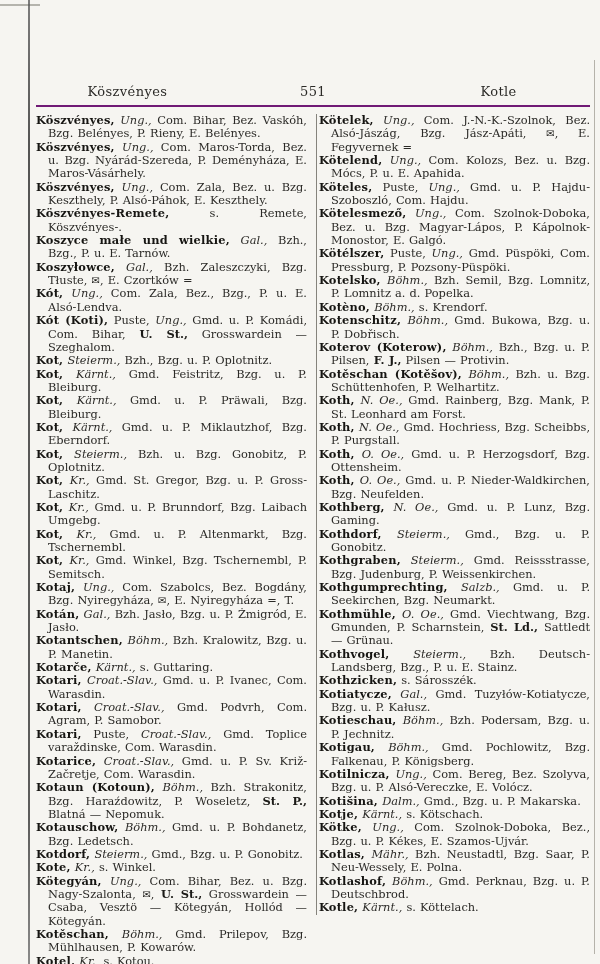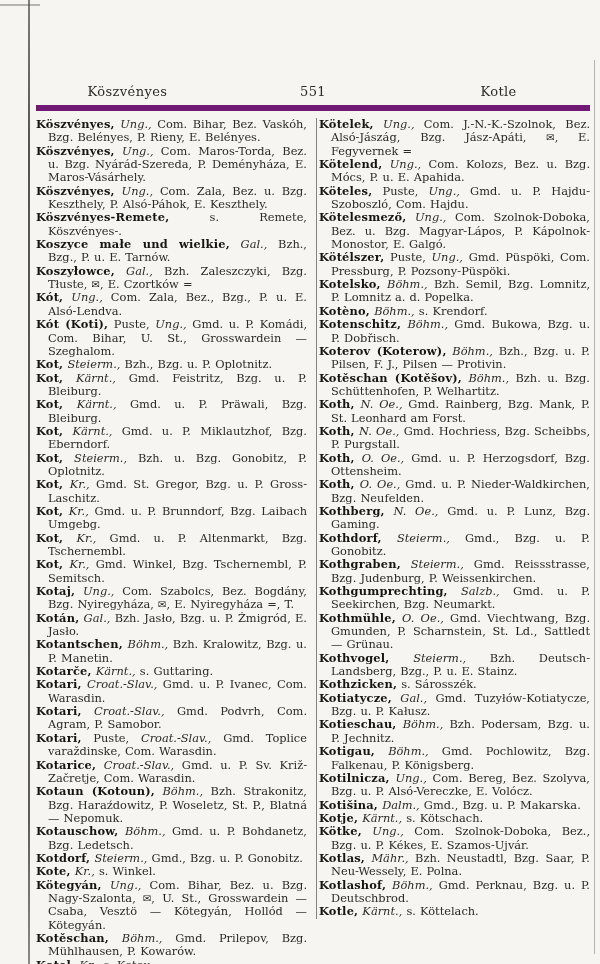--- a/index.html
+++ b/index.html
@@ -36,21 +36,21 @@
   }
   .page-inner {
     position: absolute;
     left: 36px; right: 10px; top: 0;
   }
   .running-head {
     display: flex;
     justify-content: space-between;
     align-items: baseline;
     padding: 44px 0 6px 0;
-    border-bottom: 6px solid #701a75;
+    border-bottom: 2px solid #701a75;
     font-size: 13px;
     letter-spacing: .4px;
   }
   .running-head .head-cell { width: 33%; }
   .head-left  { text-align: center; }
   .head-page  { text-align: center; }
   .head-right { text-align: center; margin-top: 40px; }
   .columns {
     display: flex;
     align-items: flex-start;
@@ -66,21 +66,21 @@
     margin: 0;
     font-size: 11.4px;
     line-height: 13.35px;
     text-align: justify;
     text-indent: -12px;
     padding-left: 12px;
     word-spacing: .5px;
   }
   .seg-h { font-weight: 700; color: #161512; letter-spacing: .2px; }
   .seg-i { font-style: italic; }
-  .seg-b { font-weight: 400; color: #1b1a17; }
+  .seg-b { font-weight: 700; color: #1b1a17; }
   .seg-p {
     font-family: "DejaVu Sans", "Liberation Sans", sans-serif;
     font-size: 10px;
     color: #1b1a17;
   }
 </style>
 </head>
 <body>
 
 <div class="scan-speckle"></div>

